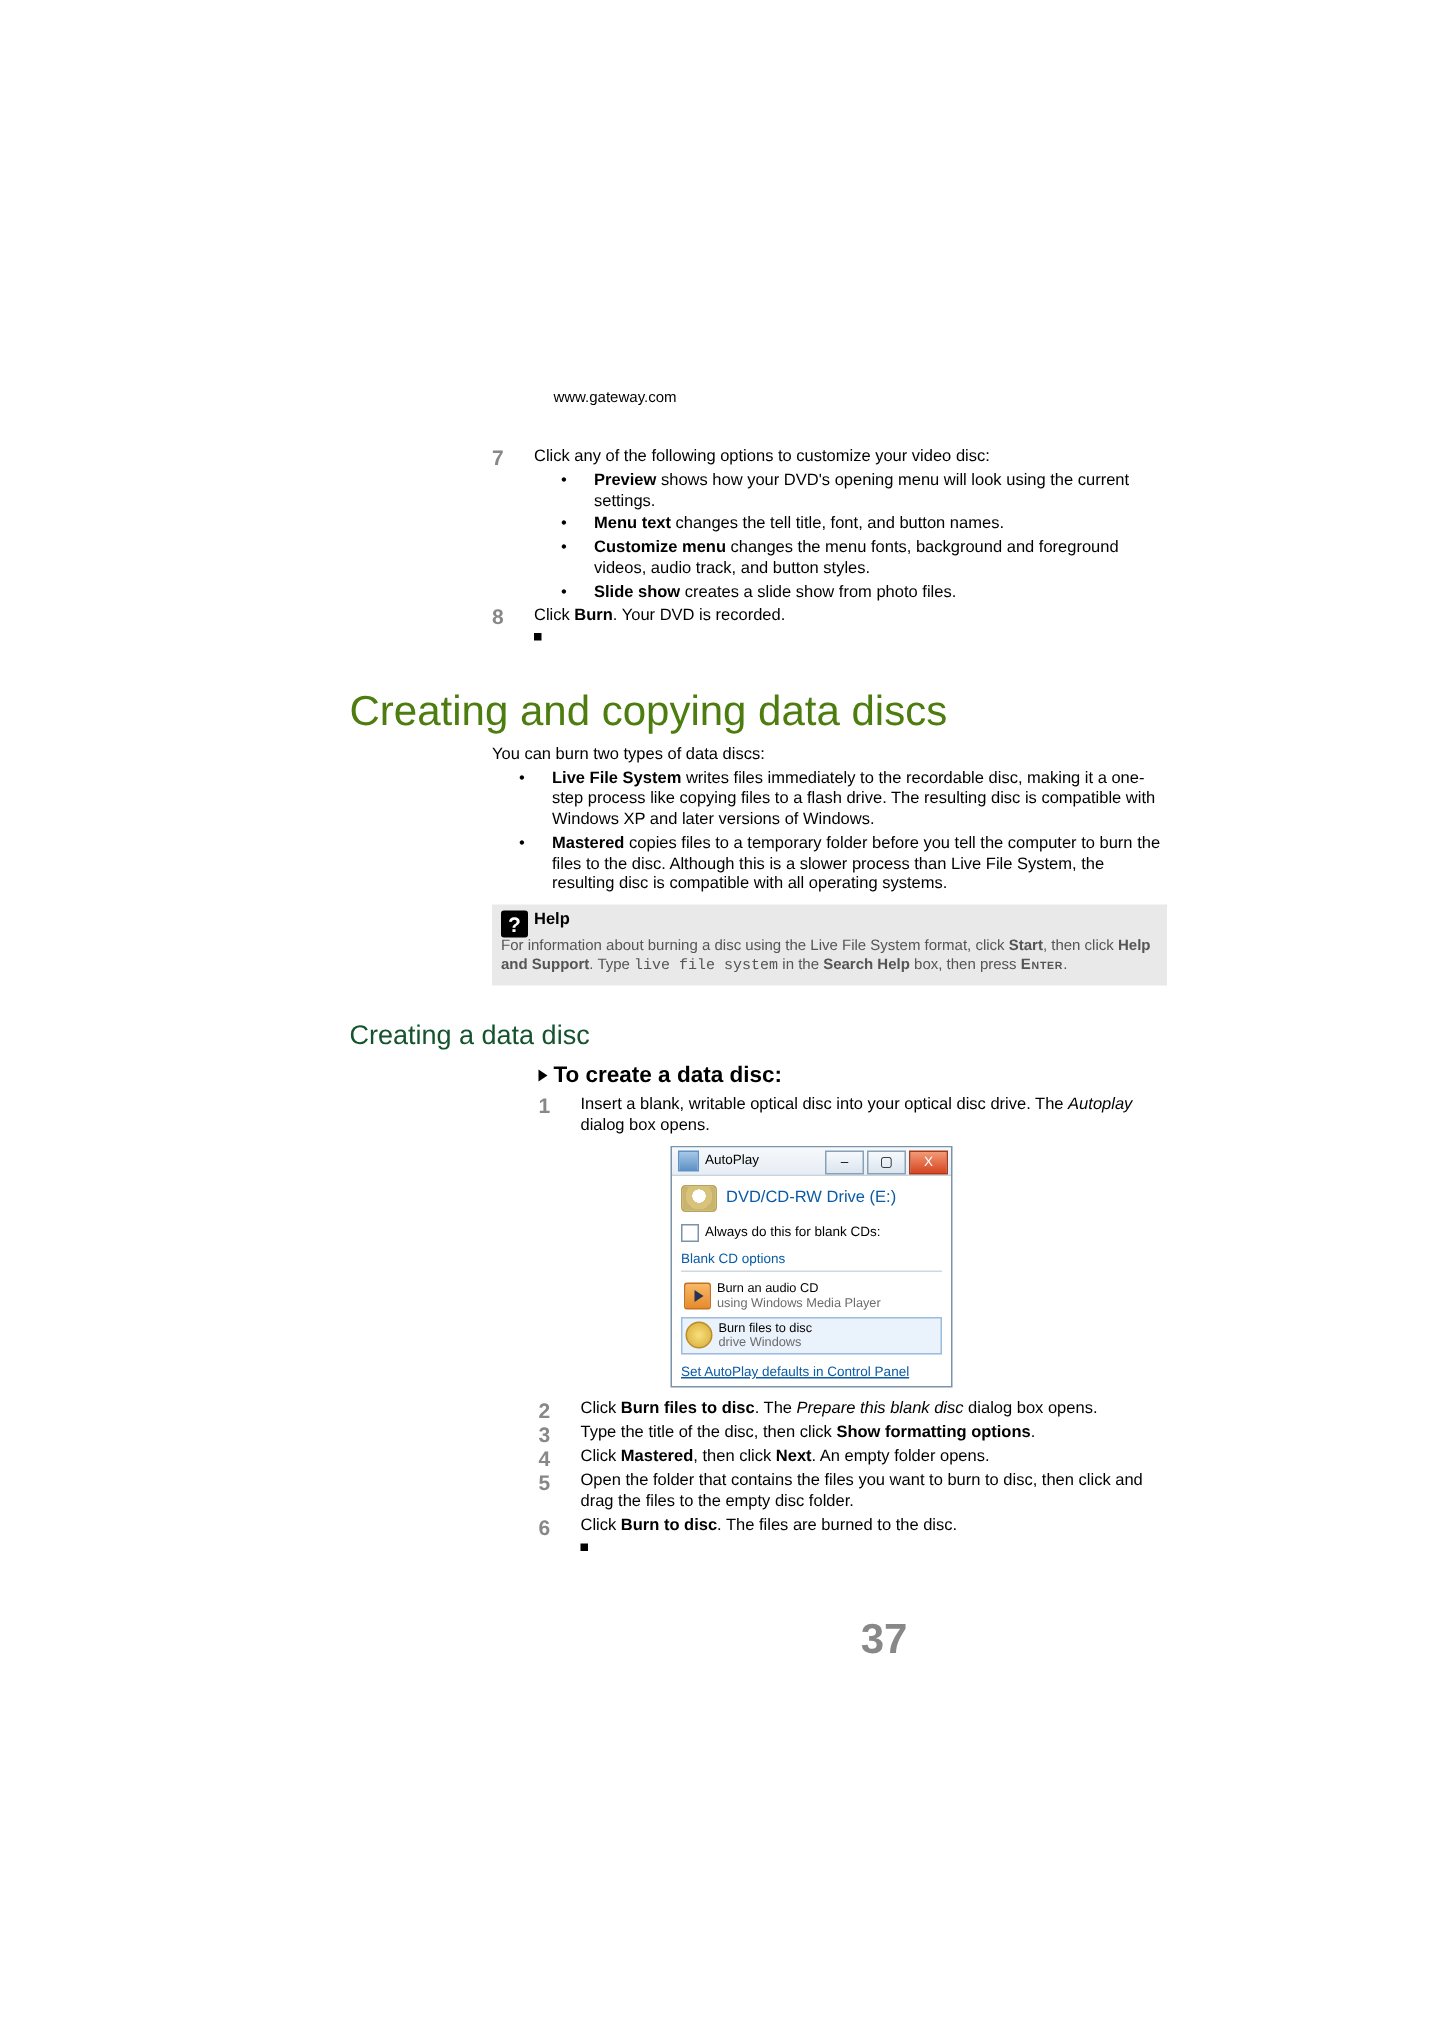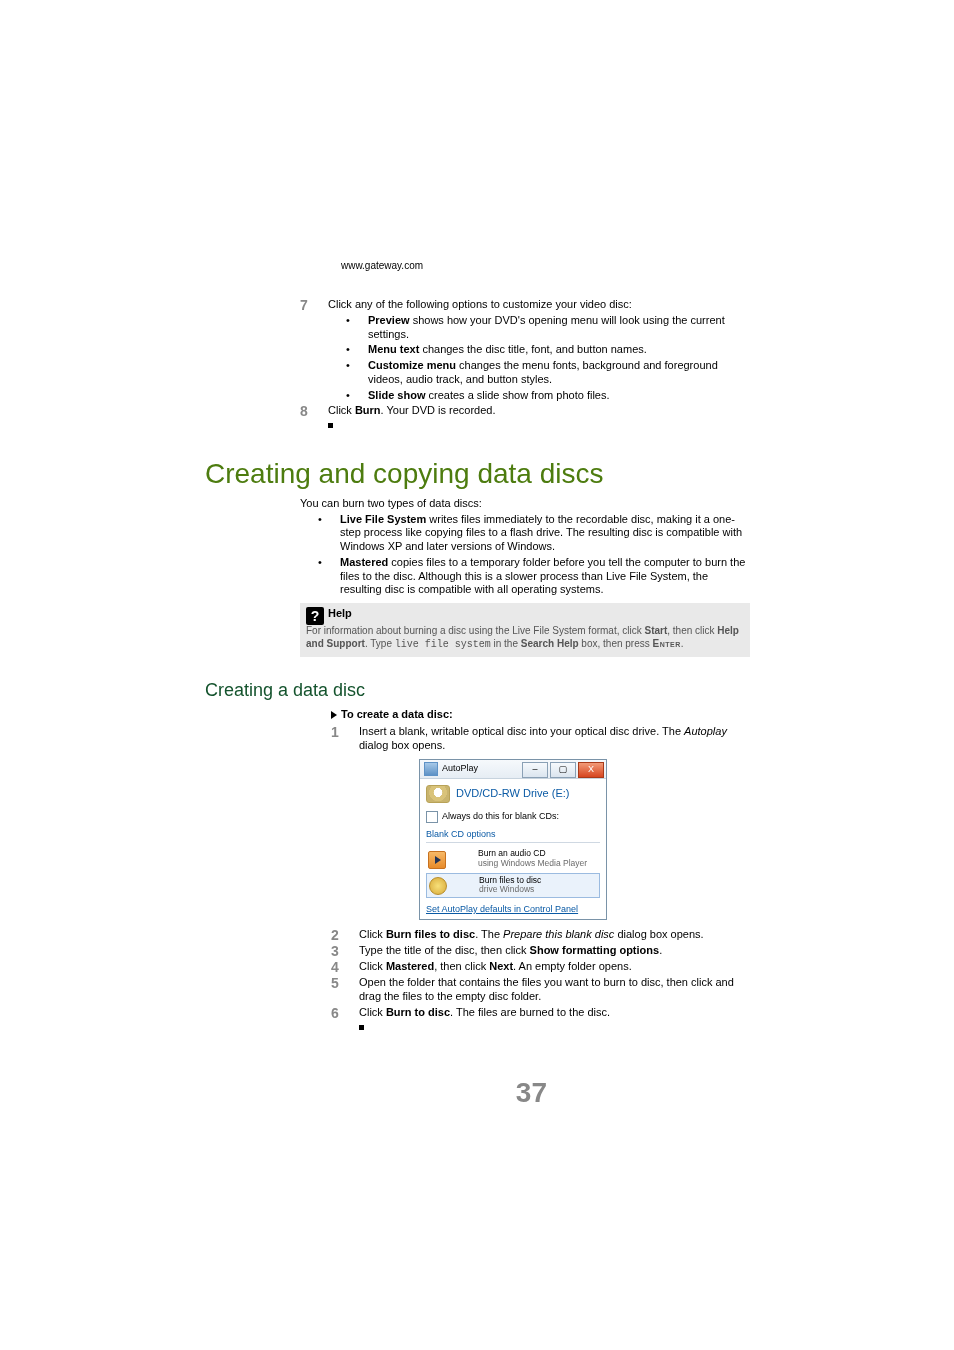--- a/index.html
+++ b/index.html
@@ -4,20 +4,21 @@
 <style>
   html,body{margin:0;padding:0;background:#fff;}
   .page{
     width:764px;
     height:1350px;
     position:relative;
     font-family:"Segoe UI",Tahoma,Verdana,sans-serif;
     color:#000;
     font-size:11px;
     line-height:1.25;
+    margin-left:28px;
   }
   .header-url{
     position:absolute;
     top:260px; left:0; right:0;
     text-align:center;
     font-size:10px;
     color:#000;
   }
   .content{
     position:absolute;
@@ -66,21 +67,21 @@
   }
   .lead-arrow{
     display:inline-block;
     width:0;height:0;
     border-top:4px solid transparent;
     border-bottom:4px solid transparent;
     border-left:6px solid #000;
     margin-right:4px;
     vertical-align:middle;
   }
-  .lead-heading{font-weight:bold;font-size:11px;margin:2px 0 4px 0;}
+  .lead-heading{font-weight:bold;font-size:15px;margin:2px 0 4px 0;}
   .indent-block{margin-left:95px;}
   .indent-block2{margin-left:126px;}
   .help-box{
     background:#e9e9e9;
     padding:4px 6px 6px 6px;
     margin-top:6px;
     font-size:10px;
     line-height:1.25;
     color:#555;
   }
@@ -141,21 +142,21 @@
     width:22px;height:16px;
     background:radial-gradient(circle at 50% 40%, #fff 0 30%, #d9c37a 31% 60%, #c9b46e 61% 100%);
     border:1px solid #b8a257;border-radius:3px;margin-right:6px;position:relative;
   }
   .ap-drive-icon::after{content:"";position:absolute;left:0;bottom:-5px;font-size:5px;color:#fff;background:#000;padding:0 1px;}
   .ap-drive-label{color:#0a5aa5;font-size:11px;}
   .ap-check{display:flex;align-items:flex-start;margin-bottom:6px;}
   .ap-checkbox{width:10px;height:10px;border:1px solid #7a93a8;margin-right:4px;}
   .ap-section{color:#0a5aa5;font-size:9px;margin:2px 0;}
   .ap-divider{height:1px;background:#cfd8e2;margin:2px 0 4px 0;}
-  .ap-option{display:flex;align-items:flex-end;padding:2px;margin-bottom:2px;gap:28px;}
+  .ap-option{display:flex;align-items:center;padding:2px;margin-bottom:2px;}
   .ap-option.highlight{border:1px solid #9bbbe0;background:#eaf2fb;}
   .ap-opt-icon{
     width:16px;height:16px;flex-shrink:0;margin-right:4px;
     display:flex;align-items:center;justify-content:center;
     font-size:11px;
   }
   .ap-opt-icon.play{
     background:linear-gradient(#f7b967,#e78b2a);
     border:1px solid #c7711f;border-radius:2px;
   }
@@ -166,21 +167,21 @@
   }
   .ap-opt-icon.burn{
     background:radial-gradient(circle,#f7e07a,#d8a938);
     border:1px solid #b88d2a;border-radius:50%;
   }
   .ap-opt-text{font-size:8.5px;line-height:1.15;}
   .ap-opt-sub{color:#6b6b6b;display:block;}
   .ap-link{color:#0a5aa5;text-decoration:underline;font-size:9px;margin-top:6px;display:block;}
   .page-num{
     position:absolute;
-    right:217px;
+    right:187px;
     top:1075px;
     font-size:28px;
     color:#888;
     font-weight:600;
   }
   b{font-weight:bold;}
   i{font-style:italic;}
 </style>
 </head>
 <body>
@@ -196,21 +197,21 @@
         <div class="num">7</div>
         <div class="num-body">
           <div>Click any of the following options to customize your video disc:</div>
           <div class="bullet-list" style="margin-left:18px;">
             <div class="bullet-row">
               <div class="bullet">•</div>
               <div><b>Preview</b><span> shows how your DVD's opening menu will look using the current settings.</span></div>
             </div>
             <div class="bullet-row">
               <div class="bullet">•</div>
-              <div><b>Menu text</b><span> changes the disc title, font, and button names.</span></div>
+              <div><b>Menu text</b><span> changes the tell title, font, and button names.</span></div>
             </div>
             <div class="bullet-row">
               <div class="bullet">•</div>
               <div><b>Customize menu</b><span> changes the menu fonts, background and foreground videos, audio track, and button styles.</span></div>
             </div>
             <div class="bullet-row">
               <div class="bullet">•</div>
               <div><b>Slide show</b><span> creates a slide show from photo files.</span></div>
             </div>
           </div>

